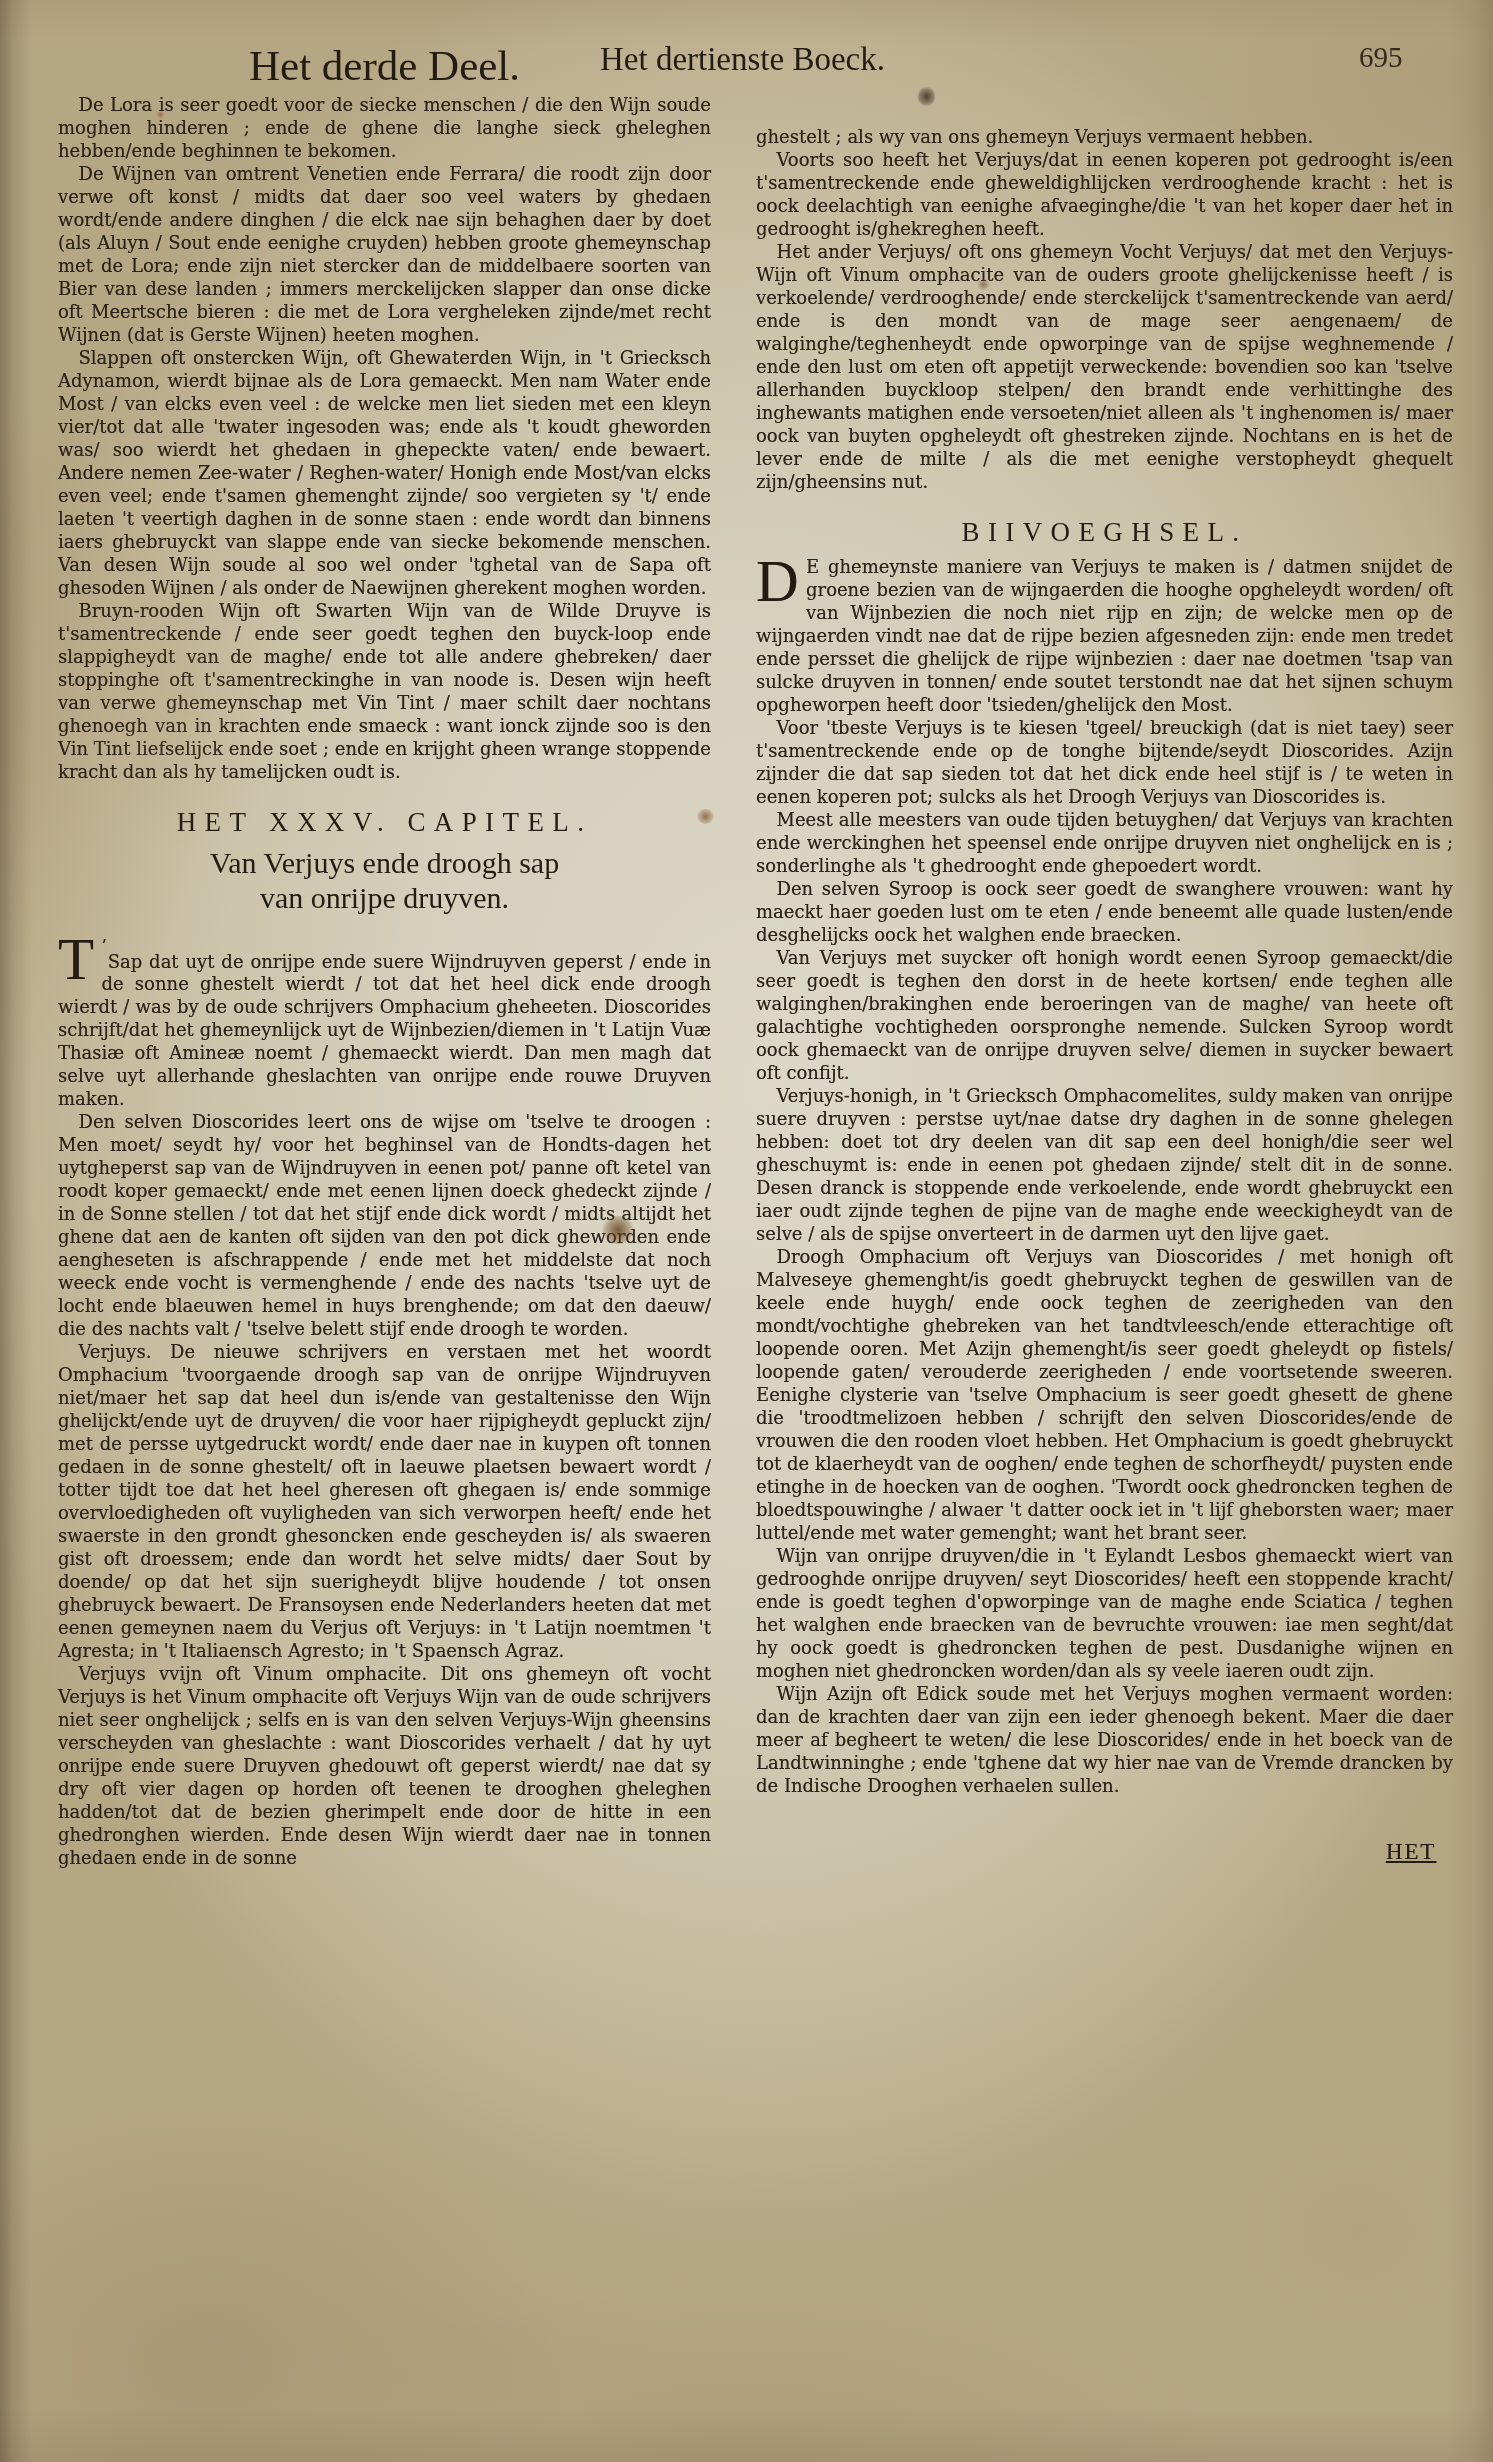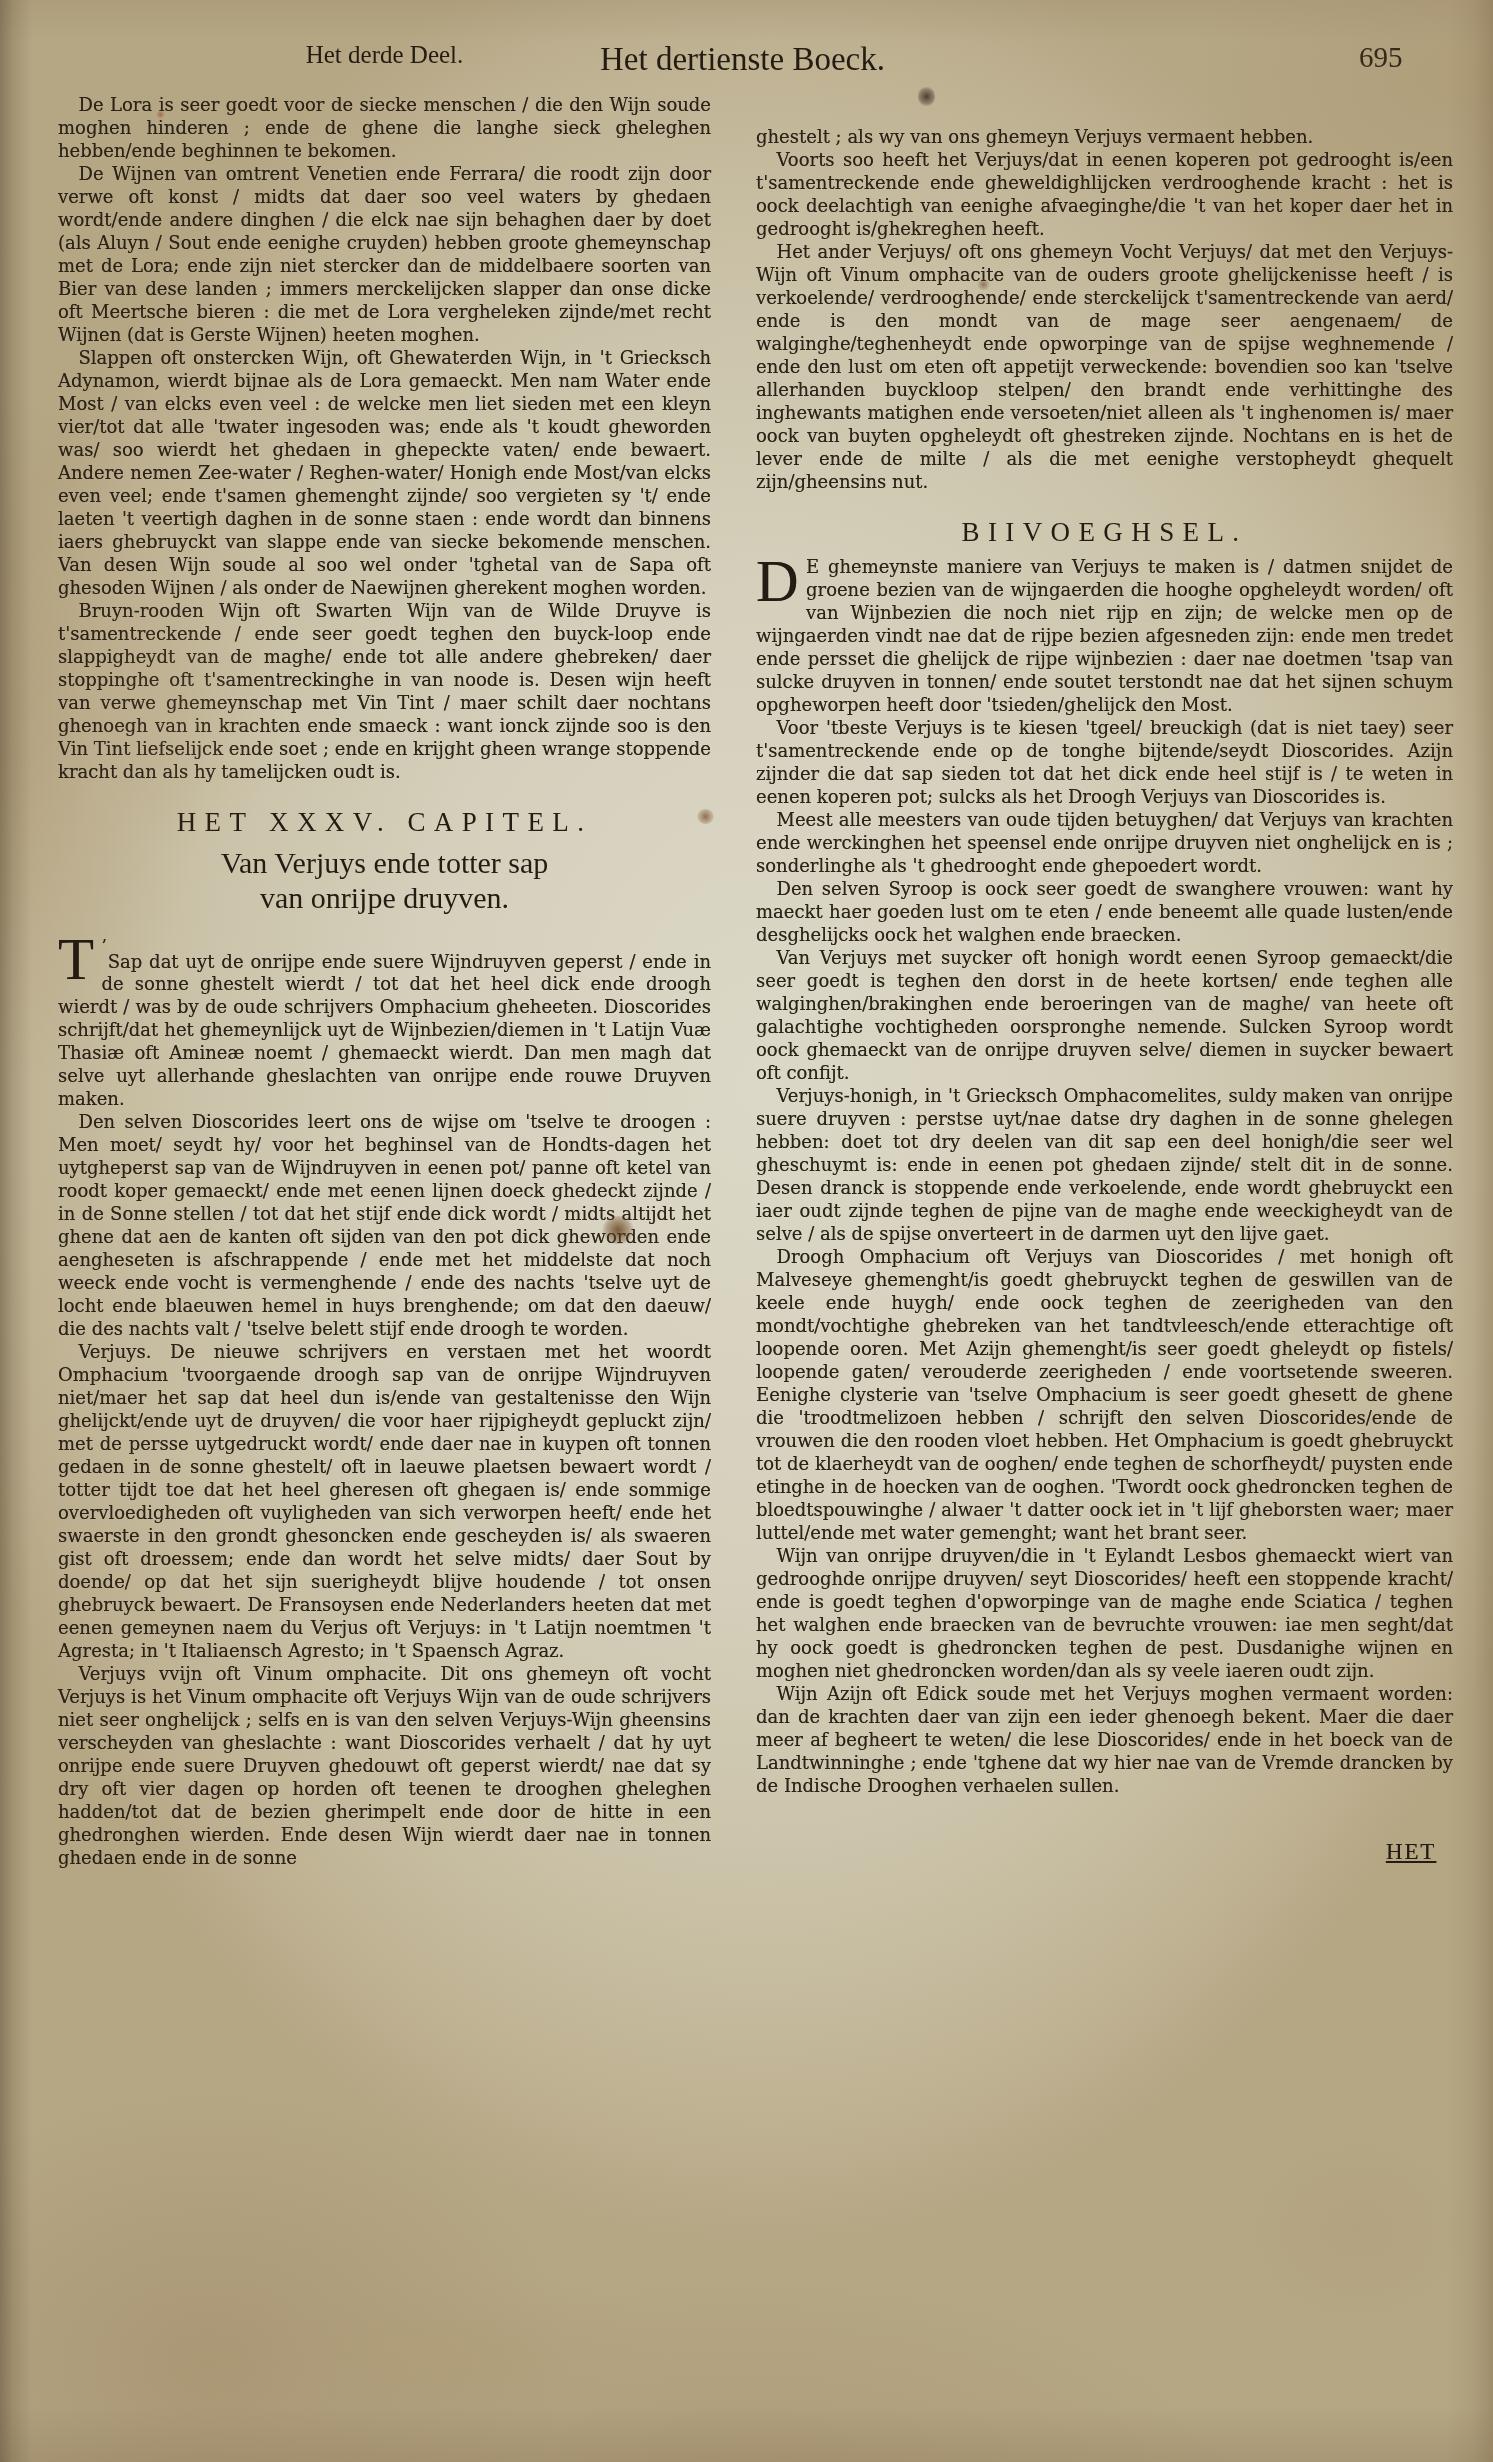--- a/index.html
+++ b/index.html
@@ -15,21 +15,21 @@
       radial-gradient(ellipse 521px 390px at 14% 96%, rgba(150,124,88,.35), rgba(150,124,88,0) 70%),
       radial-gradient(ellipse 651px 279px at 50% 101%, rgba(158,134,96,.30), rgba(158,134,96,0) 75%),
       radial-gradient(ellipse 390px 279px at 98% 3%, rgba(165,140,100,.30), rgba(165,140,100,0) 70%),
       radial-gradient(ellipse 279px 465px at 0% 30%, rgba(157,131,92,.28), rgba(157,131,92,0) 75%),
       radial-gradient(ellipse 837px 1162px at 51% 44%, #dcd8c7 0%, #d5d0bc 42%, #cbc3a9 68%, #c0b394 88%, #b5a684 100%);
     font-family:"DejaVu Serif", serif;
   }
   
   .running-head{position:absolute;top:41px;left:0;width:100%;height:48px;}
   .head-left{position:absolute;left:58px;width:653px;text-align:center;
-    font-family:"Liberation Serif", serif;font-size:25px;color:#241c12;}
+    font-family:"Liberation Serif", serif;font-size:43px;color:#241c12;}
   .head-right{position:absolute;left:575px;width:335px;text-align:center;
     font-family:"Liberation Serif", serif;font-size:33px;color:#241c12;}
   .page-number{position:absolute;left:1359px;width:84px;
     font-family:"Liberation Serif", serif;font-size:29px;color:#35291b;}
   
   .col{position:absolute;text-align:justify;
     font-size:18px;line-height:23px;color:#2b2218;
     text-shadow:0 0 0.6px rgba(40,30,20,.55);}
   .col-left{left:58px;top:93px;width:653px;}
   .col-right{left:756px;top:125px;width:697px;}
@@ -75,21 +75,21 @@
     <div class="head-right">Het dertienste Boeck.</div>
     <div class="page-number">695</div>
   </div>
 
   <div class="col col-left">
       <p class="para">De Lora is seer goedt voor de siecke menschen / die den Wijn soude moghen hinderen ; ende de ghene die langhe sieck gheleghen hebben/ende beghinnen te bekomen.</p>
       <p class="para">De Wijnen van omtrent Venetien ende Ferrara/ die roodt zijn door verwe oft konst / midts dat daer soo veel waters by ghedaen wordt/ende andere dinghen / die elck nae sijn behaghen daer by doet (als Aluyn / Sout ende eenighe cruyden) hebben groote ghemeynschap met de Lora; ende zijn niet stercker dan de middelbaere soorten van Bier van dese landen ; immers merckelijcken slapper dan onse dicke oft Meertsche bieren : die met de Lora vergheleken zijnde/met recht Wijnen (dat is Gerste Wijnen) heeten moghen.</p>
       <p class="para">Slappen oft onstercken Wijn, oft Ghewaterden Wijn, in 't Griecksch Adynamon, wierdt bijnae als de Lora gemaeckt. Men nam Water ende Most / van elcks even veel : de welcke men liet sieden met een kleyn vier/tot dat alle 'twater ingesoden was; ende als 't koudt gheworden was/ soo wierdt het ghedaen in ghepeckte vaten/ ende bewaert. Andere nemen Zee-water / Reghen-water/ Honigh ende Most/van elcks even veel; ende t'samen ghemenght zijnde/ soo vergieten sy 't/ ende laeten 't veertigh daghen in de sonne staen : ende wordt dan binnens iaers ghebruyckt van slappe ende van siecke bekomende menschen. Van desen Wijn soude al soo wel onder 'tghetal van de Sapa oft ghesoden Wijnen / als onder de Naewijnen gherekent moghen worden.</p>
       <p class="para">Bruyn-rooden Wijn oft Swarten Wijn van de Wilde Druyve is t'samentreckende / ende seer goedt teghen den buyck-loop ende slappigheydt van de maghe/ ende tot alle andere ghebreken/ daer stoppinghe oft t'samentreckinghe in van noode is. Desen wijn heeft van verwe ghemeynschap met Vin Tint / maer schilt daer nochtans ghenoegh van in krachten ende smaeck : want ionck zijnde soo is den Vin Tint liefselijck ende soet ; ende en krijght gheen wrange stoppende kracht dan als hy tamelijcken oudt is.</p>
       <h2 class="heading">HET XXXV. CAPITEL.</h2>
-      <h3 class="subtitle">Van Verjuys ende totter sap
+      <h3 class="subtitle">Van Verjuys ende droogh sap
 van onrijpe druyven.</h3>
       <p class="para noindent"><span class="precap">’</span><span class="dropcap">T</span>Sap dat uyt de onrijpe ende suere Wijndruyven geperst / ende in de sonne ghestelt wierdt / tot dat het heel dick ende droogh wierdt / was by de oude schrijvers Omphacium gheheeten. Dioscorides schrijft/dat het ghemeynlijck uyt de Wijnbezien/diemen in 't Latijn Vuæ Thasiæ oft Amineæ noemt / ghemaeckt wierdt. Dan men magh dat selve uyt allerhande gheslachten van onrijpe ende rouwe Druyven maken.</p>
       <p class="para">Den selven Dioscorides leert ons de wijse om 'tselve te droogen : Men moet/ seydt hy/ voor het beghinsel van de Hondts-dagen het uytgheperst sap van de Wijndruyven in eenen pot/ panne oft ketel van roodt koper gemaeckt/ ende met eenen lijnen doeck ghedeckt zijnde / in de Sonne stellen / tot dat het stijf ende dick wordt / midts altijdt het ghene dat aen de kanten oft sijden van den pot dick gheworden ende aengheseten is afschrappende / ende met het middelste dat noch weeck ende vocht is vermenghende / ende des nachts 'tselve uyt de locht ende blaeuwen hemel in huys brenghende; om dat den daeuw/ die des nachts valt / 'tselve belett stijf ende droogh te worden.</p>
       <p class="para">Verjuys.  De nieuwe schrijvers en verstaen met het woordt Omphacium 'tvoorgaende droogh sap van de onrijpe Wijndruyven niet/maer het sap dat heel dun is/ende van gestaltenisse den Wijn ghelijckt/ende uyt de druyven/ die voor haer rijpigheydt gepluckt zijn/ met de persse uytgedruckt wordt/ ende daer nae in kuypen oft tonnen gedaen in de sonne ghestelt/ oft in laeuwe plaetsen bewaert wordt / totter tijdt toe dat het heel gheresen oft ghegaen is/ ende sommige overvloedigheden oft vuyligheden van sich verworpen heeft/ ende het swaerste in den grondt ghesoncken ende gescheyden is/ als swaeren gist oft droessem; ende dan wordt het selve midts/ daer Sout by doende/ op dat het sijn suerigheydt blijve houdende / tot onsen ghebruyck bewaert. De Fransoysen ende Nederlanders heeten dat met eenen gemeynen naem du Verjus oft Verjuys: in 't Latijn noemtmen 't Agresta; in 't Italiaensch Agresto; in 't Spaensch Agraz.</p>
       <p class="para">Verjuys vvijn oft Vinum omphacite.  Dit ons ghemeyn oft vocht Verjuys is het Vinum omphacite oft Verjuys Wijn van de oude schrijvers niet seer onghelijck ; selfs en is van den selven Verjuys-Wijn gheensins verscheyden van gheslachte : want Dioscorides verhaelt / dat hy uyt onrijpe ende suere Druyven ghedouwt oft geperst wierdt/ nae dat sy dry oft vier dagen op horden oft teenen te drooghen gheleghen hadden/tot dat de bezien gherimpelt ende door de hitte in een ghedronghen wierden.  Ende desen Wijn wierdt daer nae in tonnen ghedaen ende in de sonne</p>
     </div>
 
   <div class="col col-right">
       <p class="para noindent">ghestelt ; als wy van ons ghemeyn Verjuys vermaent hebben.</p>
       <p class="para">Voorts soo heeft het Verjuys/dat in eenen koperen pot gedrooght is/een t'samentreckende ende gheweldighlijcken verdrooghende kracht : het is oock deelachtigh van eenighe afvaeginghe/die 't van het koper daer het in gedrooght is/ghekreghen heeft.</p>

